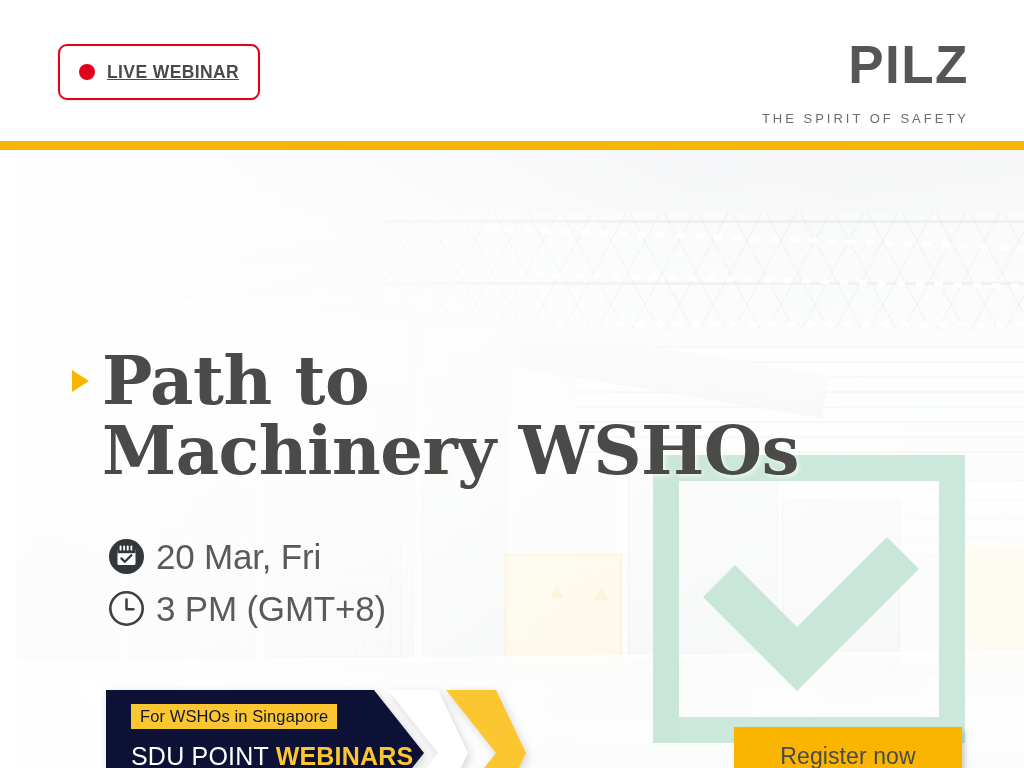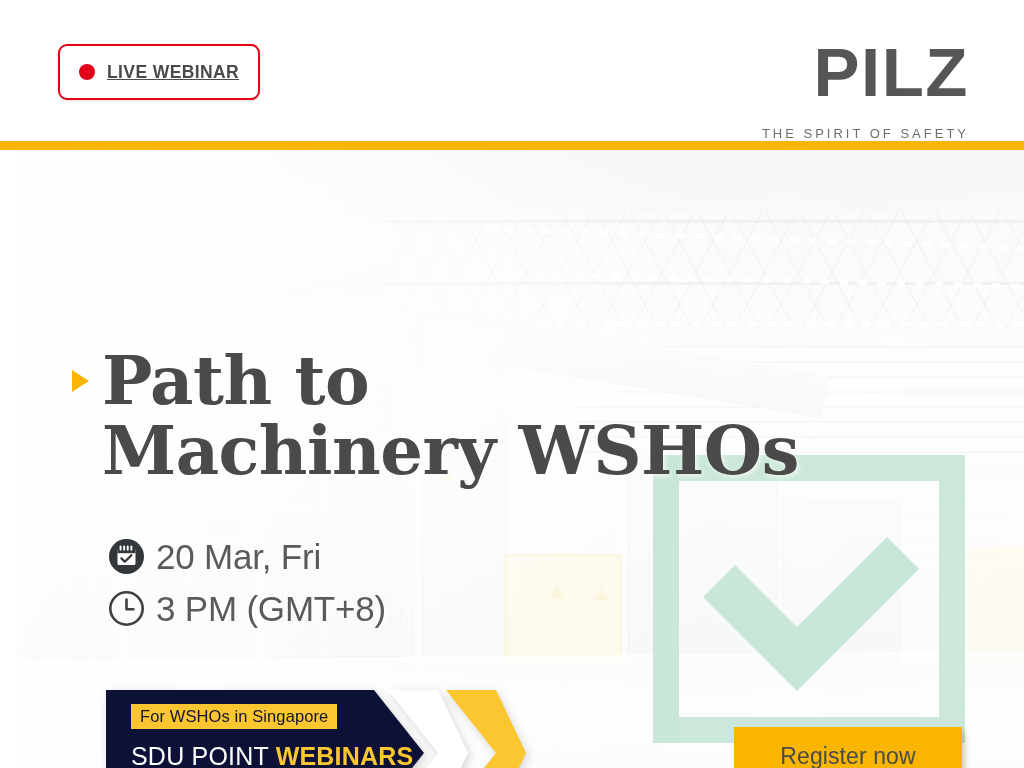--- a/index.html
+++ b/index.html
@@ -53,21 +53,21 @@
     text-decoration:underline;
   }
 
   
   .logo-wrap {
     position:absolute; right:55px; top:40px;
     text-align:right;
   }
   .logo-mark {
     font-family:"Liberation Sans", sans-serif;
-    font-size:69px;
+    font-size:53px;
     font-weight:bold;
     letter-spacing:1.5px;
     color:#565654;
     line-height:0.96;
   }
   .logo-tag {
     margin-top:20px;
     font-size:13px;
     letter-spacing:3.0px;
     color:#6d6d6b;

